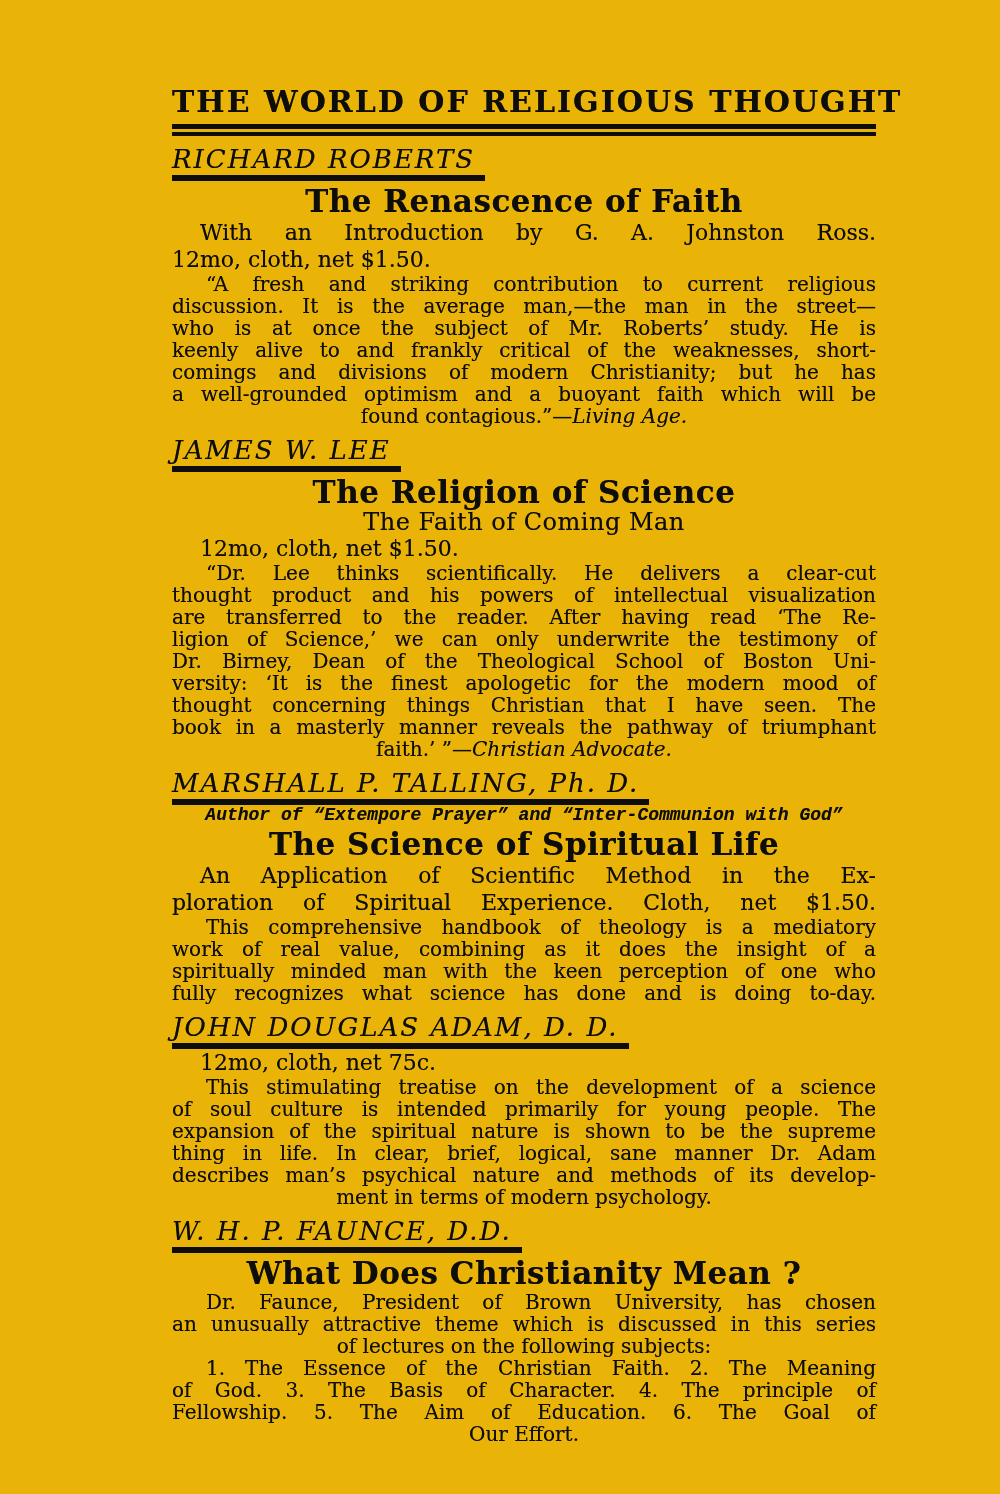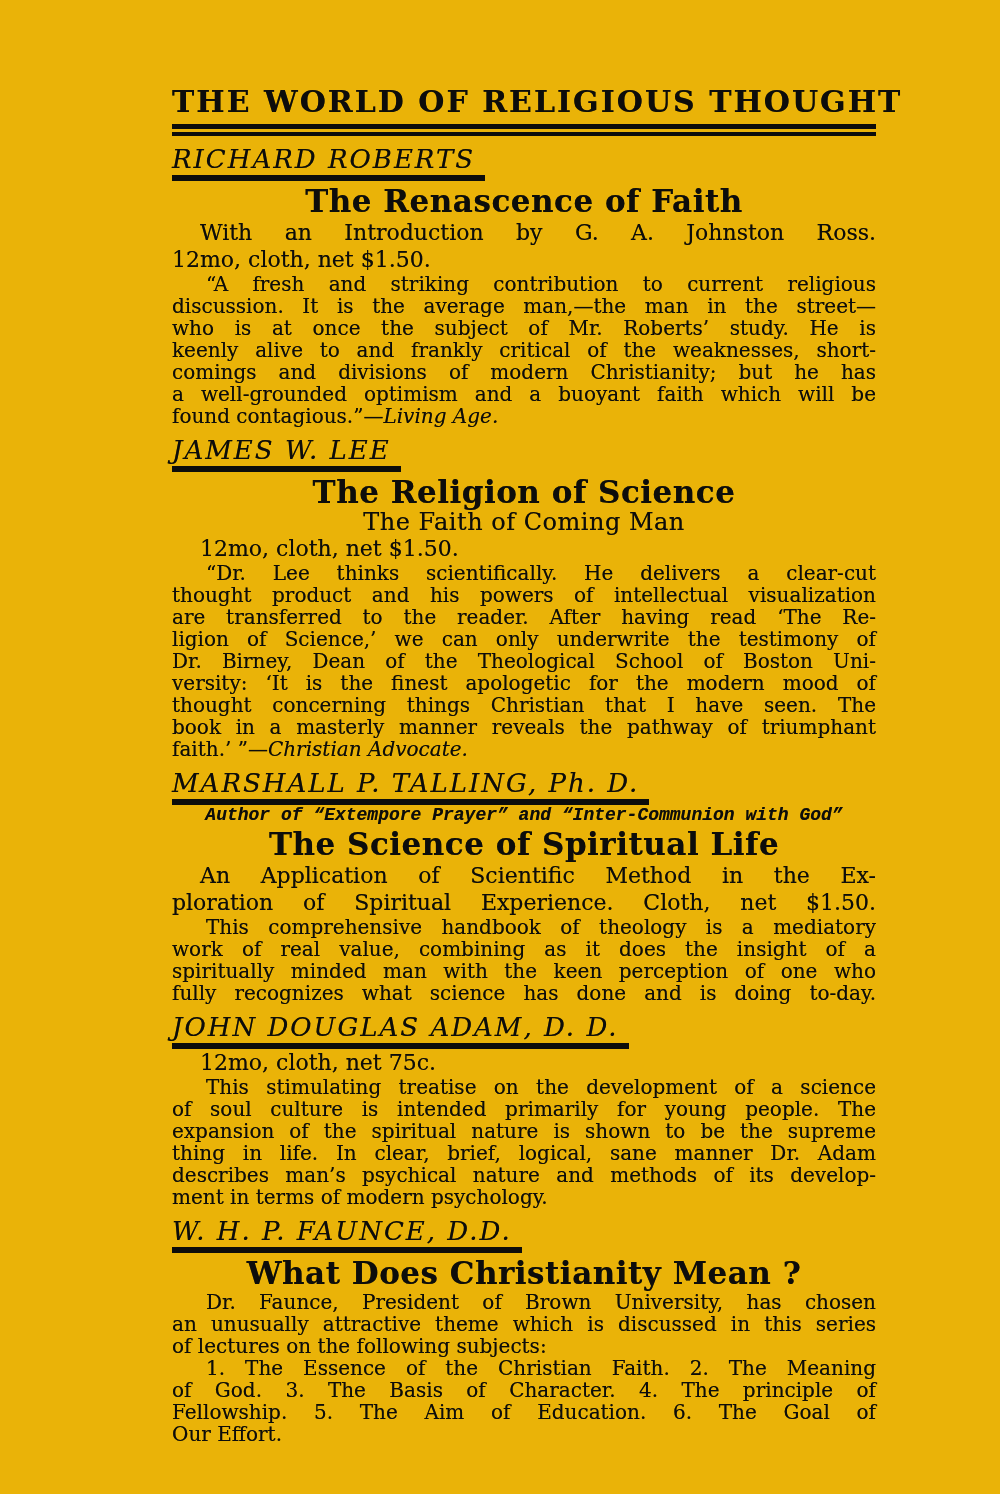--- a/index.html
+++ b/index.html
@@ -28,21 +28,21 @@
   }
 
   .bktitle {
     font-size:31px; font-weight:bold; text-align:center;
     line-height:36px; margin-top:2px; letter-spacing:0.5px;
   }
   .bksub { font-size:24px; text-align:center; line-height:25px; letter-spacing:0.5px; }
   .note  { font-size:18px; font-weight:bold; font-style:italic; text-align:center; line-height:18px; margin-top:1px;font-family:Liberation Mono, monospace; }
 
   .big { font-size:22px; line-height:27px; }
-  .txt { font-size:20px; line-height:22px; }
+  .txt { font-size:20px; line-height:22px;text-align:center; }
 
   .j    { text-align:justify; text-align-last:justify; }
   .ind  { padding-left:34px; }
   .ind2 { padding-left:28px; }
   .it   { font-style:italic; }
 </style>
 </head>
 <body>
 
 <div class="pg">

